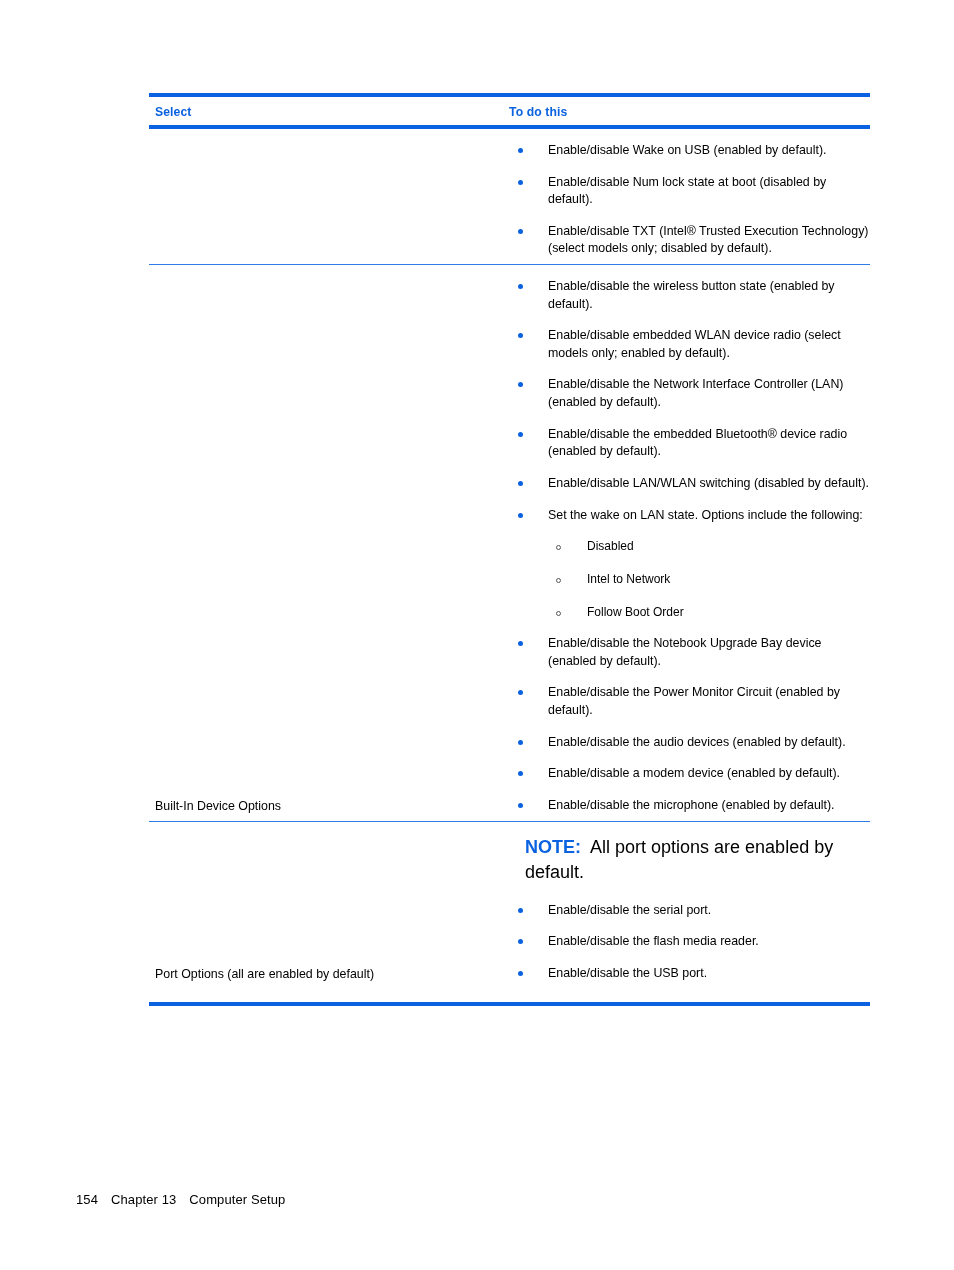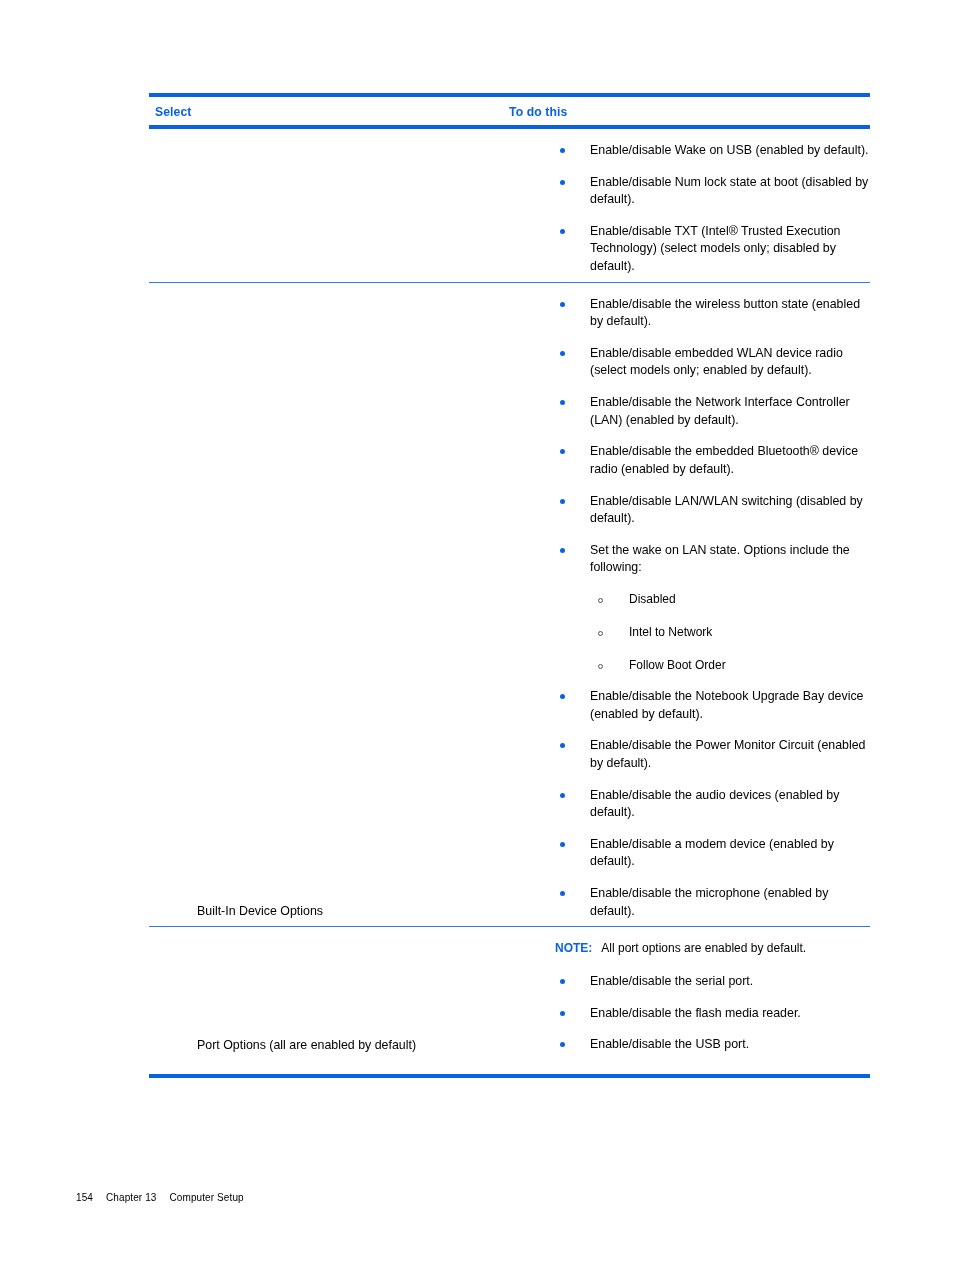--- a/index.html
+++ b/index.html
@@ -82,21 +82,20 @@
   }
 
   .cell-select {
     width: 360px;
     flex: 0 0 360px;
     box-sizing: border-box;
     padding: 13px 10px 6px 6px;
     font-size: 12.4px;
     line-height: 1.35;
     color: #000;
-    margin-left: 42px;
   }
 
   .cell-todo {
     flex: 1 1 auto;
     box-sizing: border-box;
     padding: 13px 0 6px 0;
   }
 
   
   ul.blist {
@@ -147,43 +146,43 @@
     top: 7px;
     width: 3px;
     height: 3px;
     border-radius: 50%;
     border: 1px solid #555555;
     background: transparent;
   }
 
   
   .note-line {
-    font-size: 12px;
+    font-size: 18px;
     line-height: 1.42;
-    margin: 0 0 16px 4px;
+    margin: 0 0 16px 16px;
     padding-left: 0px;
     color: #000;
   }
   .note-label {
     font-weight: bold;
     color: #0a62e0;
     margin-right: 9px;
   }
 
   
   .cell-select.empty {
     padding: 0;
   }
 
   
   .footer {
     position: absolute;
     left: 72px;
     top: 1192px;
-    font-size: 10px;
+    font-size: 13px;
     color: #000;
     letter-spacing: 0.1px;
   }
   .footer .fpage { margin-right: 13px; }
   .footer .fchap { margin-right: 13px; }
 </style>
 </head>
 <body>
 
 <div class="page">

